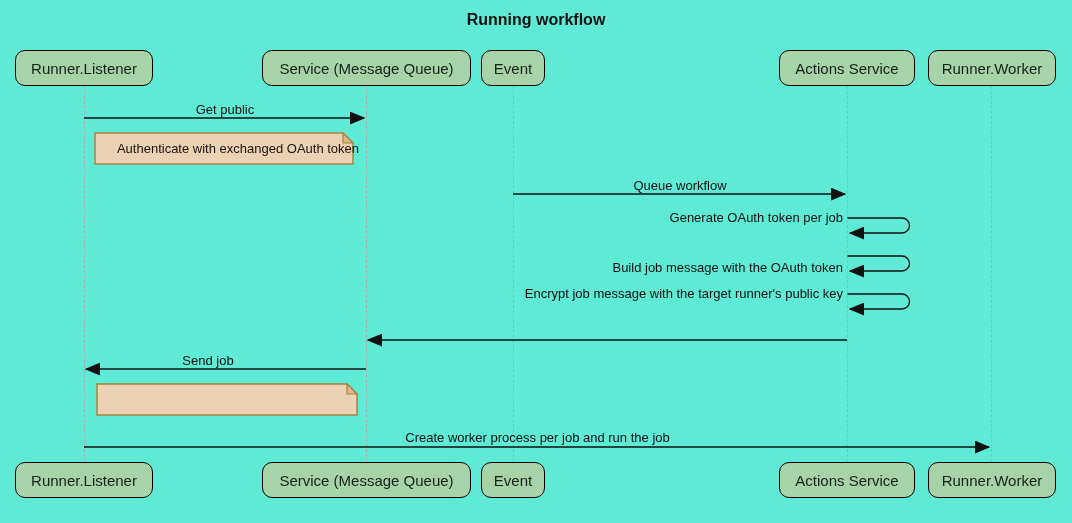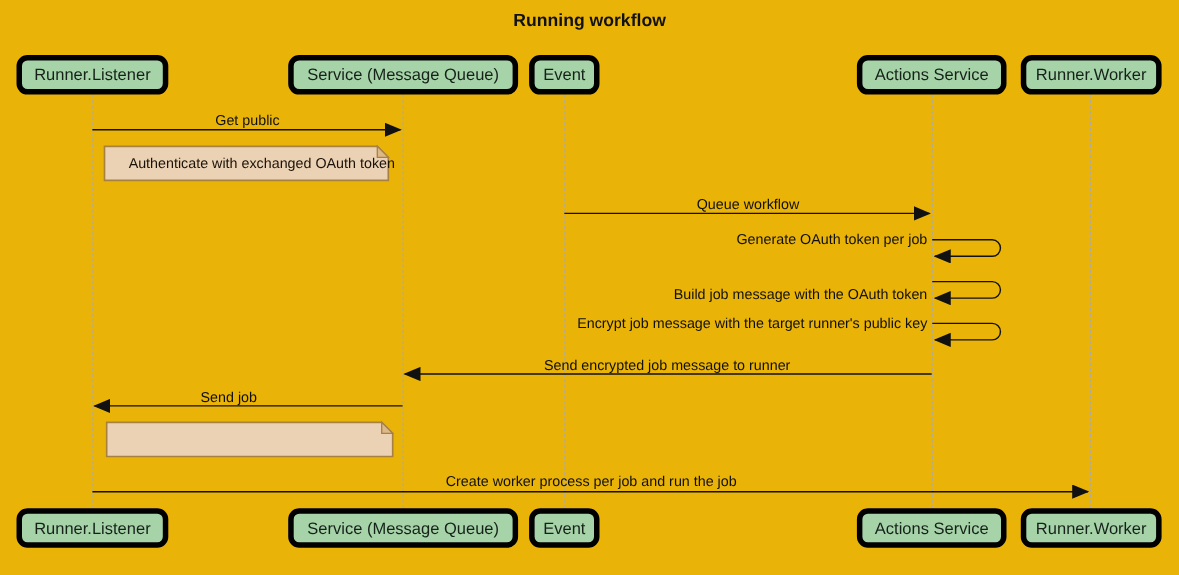--- a/index.html
+++ b/index.html
@@ -1,25 +1,25 @@
 <!DOCTYPE html>
 <html><head>
 <meta charset="utf-8">
 <style>
   html,body{margin:0;padding:0;background:#ffffff;}
   .diagram{
-    position:relative;width:1072px;height:523px;background:#eab308;
+    position:relative;width:1072px;height:523px;background:#5eead4;
     font-family:"Liberation Sans",sans-serif;color:#141414;overflow:hidden;
   }
   .title{
     position:absolute;left:0;top:11px;width:100%;text-align:center;
     font-size:16px;font-weight:bold;color:#111;
   }
   .actor{
-    position:absolute;height:36px;background:#a6d3a8;border:5px solid #000000;
+    position:absolute;height:36px;background:#a6d3a8;border:1px solid #000000;
     border-radius:10px;display:flex;align-items:center;justify-content:center;
     font-size:15px;color:#16211a;box-sizing:border-box;white-space:nowrap;
   }
   .lifeline{
     position:absolute;width:0;border-left:1px dashed #ababab;top:86px;height:376px;
   }
   .msg-label{
     position:absolute;font-size:13px;color:#101010;text-align:center;
     white-space:nowrap;height:16px;line-height:16px;
   }
@@ -77,19 +77,18 @@
     <path d="M847.5,218 H902 a7.5,7.5 0 0 1 0,15 H850" fill="none" stroke="#111111" stroke-width="1.3" marker-end="url(#arrow)"></path>
     <path d="M847.5,256 H902 a7.5,7.5 0 0 1 0,15 H850" fill="none" stroke="#111111" stroke-width="1.3" marker-end="url(#arrow)"></path>
     <path d="M847.5,294 H902 a7.5,7.5 0 0 1 0,15 H850" fill="none" stroke="#111111" stroke-width="1.3" marker-end="url(#arrow)"></path>
   </svg>
 
   <div class="msg-label" style="left:84px;width:282px;top:102px">Get public</div>
   <div class="msg-label right" style="right:229px;left:420px;top:210px">Generate OAuth token per job</div>
   <div class="msg-label" style="left:513px;width:334px;top:178px">Queue workflow</div>
   <div class="msg-label right" style="right:229px;left:420px;top:260px">Build job message with the OAuth token</div>
   <div class="msg-label right" style="right:229px;left:420px;top:286px">Encrypt job message with the target runner's public key</div>
-  <div class="msg-label" style="left:366px;width:481px;top:324px">Send encrypted job message to runner</div>
   <div class="msg-label" style="left:67px;width:282px;top:353px">Send job</div>
   <div class="msg-label" style="left:84px;width:907px;top:430px">Create worker process per job and run the job</div>
 
   <div class="note-label" style="left:95px;top:133px;width:286px;height:31px">Authenticate with exchanged OAuth token</div>
 
 </div>
 
 </body></html>

